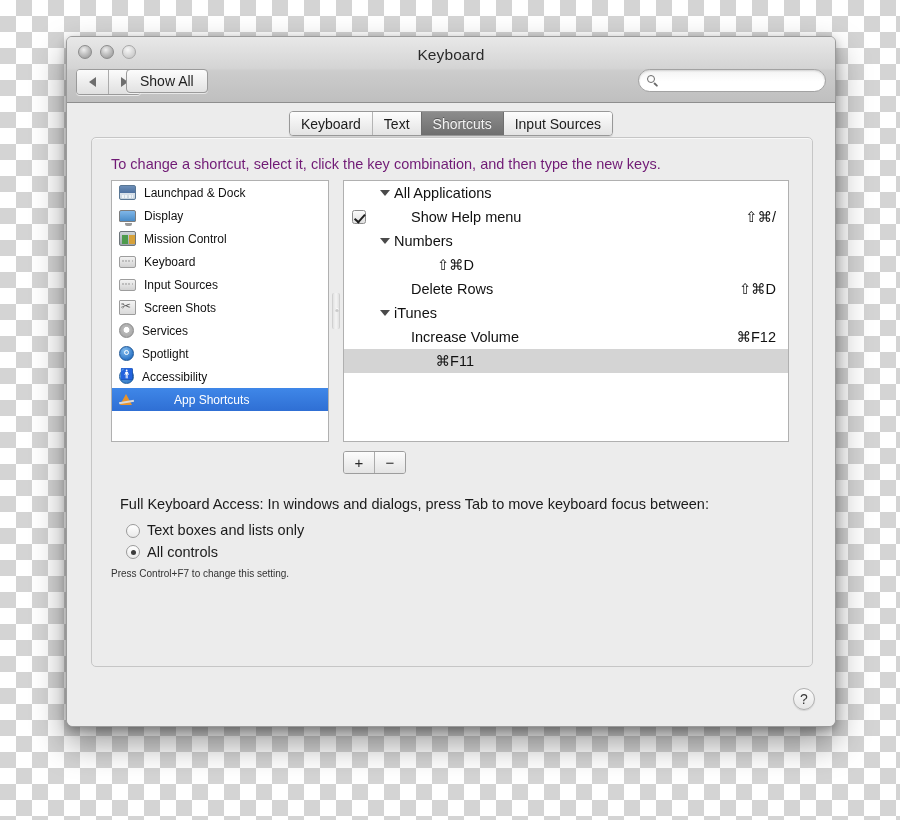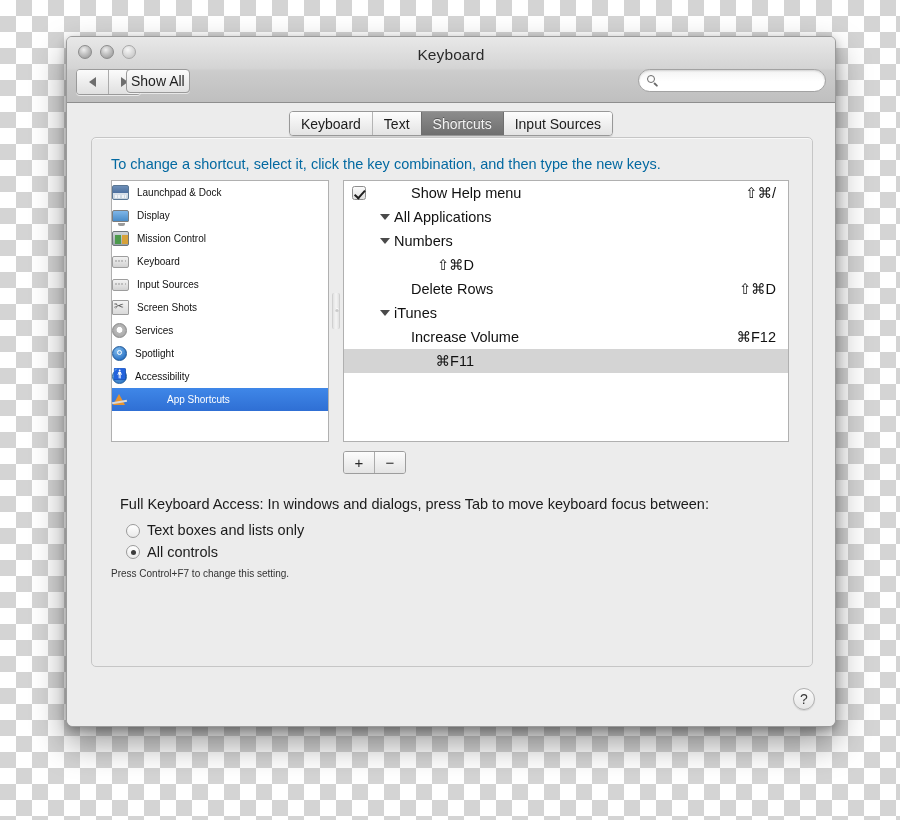--- a/index.html
+++ b/index.html
@@ -79,21 +79,21 @@
   .tri-l, .tri-r {
     width: 0; height: 0;
     border-top: 5px solid transparent;
     border-bottom: 5px solid transparent;
   }
   .tri-l { border-right: 7px solid #6d6d6d; }
   .tri-r { border-left: 7px solid #6d6d6d; }
 
   .showall {
     position: absolute; left: 59px; top: 32px;
-    height: 24px; padding: 0 4px;
+    height: 24px; padding: 0 13px;
     display: flex; align-items: center;
     font-size: 14px; color: #1f1f1f;
     border: 1px solid #9a9a9a; border-radius: 4px;
     background: linear-gradient(to bottom, #fcfcfc, #e2e2e2);
     box-shadow: 0 1px 0 rgba(255,255,255,0.6);
     box-sizing: border-box;
   }
 
   .searchfield {
     position: absolute; right: 9px; top: 32px;
@@ -180,38 +180,39 @@
     background: #ececec;
     border: 1px solid #c6c6c6;
     border-radius: 5px;
     box-shadow: inset 0 1px 0 #f8f8f8;
     box-sizing: border-box;
   }
 
   .instruction {
     position: absolute;
     left: 19px; top: 18px;
-    font-size: 14.5px; color: #0369a1;
+    font-size: 14.5px; color: #701a75;
   }
 
   
   .listbox {
     position: absolute;
     background: #ffffff;
     border: 1px solid #b0b0b0;
     box-sizing: border-box;
     overflow: hidden;
   }
   .sidebar-box { left: 19px; top: 42px; width: 218px; height: 262px; }
   .detail-box  { left: 251px; top: 42px; width: 446px; height: 262px; }
 
   .sidebar-row {
     height: 23px;
     display: flex; align-items: center;
-    font-size: 10px; color: #111;
+    padding-left: 7px;
+    font-size: 12px; color: #111;
   }
   .sidebar-row.selected {
     background: linear-gradient(to bottom, #3f87e8, #2f6fd4);
     color: #ffffff;
     gap: 32px;
   }
   .sb-icon {
     width: 17px; height: 15px;
     margin-right: 8px;
     flex: 0 0 auto;
@@ -533,34 +534,34 @@
           <span class="sb-icon ic-appstore"></span>
           <span>App Shortcuts</span>
         </div>
       </div>
 
       <div class="splitter"></div>
 
       <div class="listbox detail-box">
 
         <div class="det-row">
-          <span class="det-check-cell">
-            <span class="checkbox checked"></span>
-          </span>
-          <span class="det-label child">Show Help menu</span>
-          <span class="det-key">⇧⌘/</span>
-        </div>
-
-        <div class="det-row">
           <span class="det-check-cell"></span>
           <span class="det-label group">
             <span class="disclosure"></span>
             <span>All Applications</span>
           </span>
           <span class="det-key"></span>
+        </div>
+
+        <div class="det-row">
+          <span class="det-check-cell">
+            <span class="checkbox checked"></span>
+          </span>
+          <span class="det-label child">Show Help menu</span>
+          <span class="det-key">⇧⌘/</span>
         </div>
 
         <div class="det-row">
           <span class="det-check-cell"></span>
           <span class="det-label group">
             <span class="disclosure"></span>
             <span>Numbers</span>
           </span>
           <span class="det-key"></span>
         </div>

